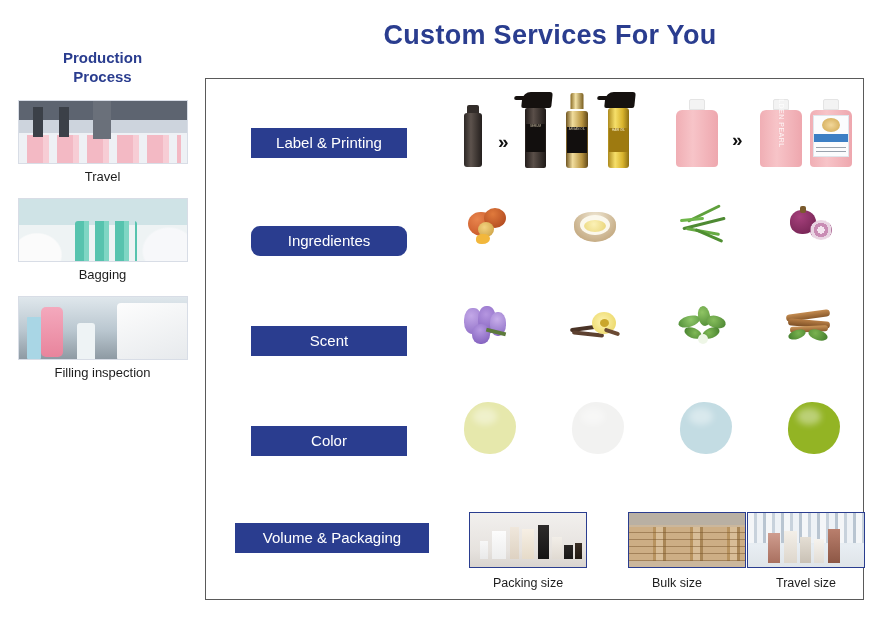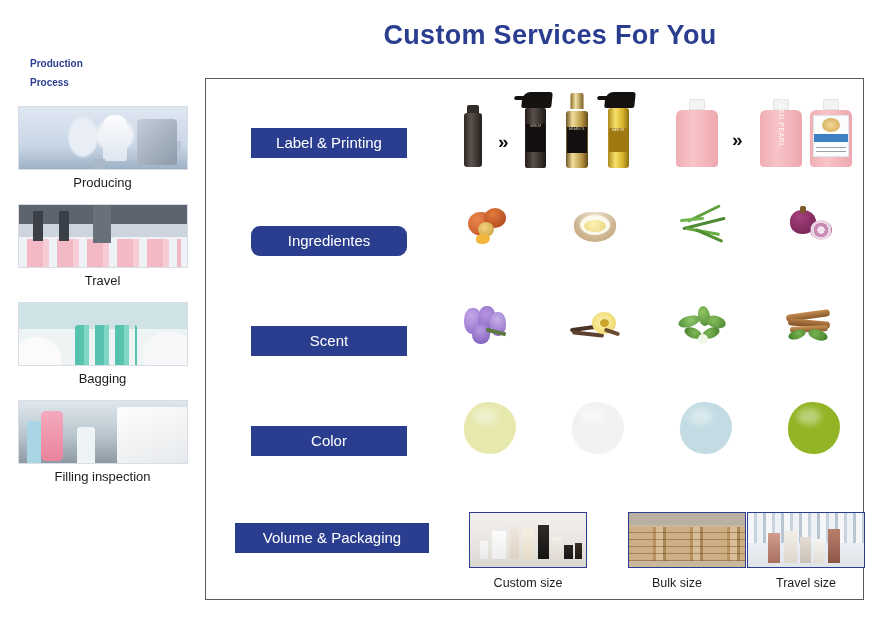--- a/index.html
+++ b/index.html
@@ -15,22 +15,22 @@
   .page-title {
     position: absolute; left: 290px; top: 20px; width: 520px;
     text-align: center;
     font-size: 27px; font-weight: bold; color: #2a3d8f;
     letter-spacing: .3px;
   }
 
   
   .sidebar { position: absolute; left: 0; top: 48px; width: 205px; }
   .sidebar-title {
-    text-align: left; font-size: 10px; font-weight: bold;
-    color: #2a3d8f; line-height: 19px; padding: 0 30px; margin-top: 6px;
+    text-align: center; font-size: 15px; font-weight: bold;
+    color: #2a3d8f; line-height: 19px; padding: 0 30px;
   }
   .sidebar-list { margin-top: 14px; }
   .side-item { width: 205px; margin-bottom: 13px; }
   .side-thumb {
     width: 170px; height: 64px; margin: 0 auto;
     position: relative; overflow: hidden;
     border: 1px solid #d8dde6;
   }
   .side-cap {
     text-align: center; font-size: 13px; color: #1d1d1d;
@@ -263,24 +263,20 @@
 
   <div class="page-title">Custom Services For You</div>
 
   <div class="sidebar">
     <div class="sidebar-title">
       <div>Production</div>
       <div>Process</div>
     </div>
     <div class="sidebar-list" id="sidebar-list">
         <div class="side-item">
-          <div class="side-thumb t-produce"></div>
-          <div class="side-cap">Producing</div>
-        </div>
-        <div class="side-item">
           <div class="side-thumb t-fill"></div>
           <div class="side-cap">Travel</div>
         </div>
         <div class="side-item">
           <div class="side-thumb t-bag"></div>
           <div class="side-cap">Bagging</div>
         </div>
         <div class="side-item">
           <div class="side-thumb t-sample"></div>
           <div class="side-cap">Filling inspection</div>
@@ -412,21 +408,21 @@
             <span style="position:absolute;left:2px;top:24px;width:18px;height:9px;border-radius:50%;background:radial-gradient(circle at 60% 40%,#79b24f,#3f7a2a);transform:rotate(-18deg);"></span>
           </div>
         </div>
     </div>
 
     <div class="row" style="top:405px;height:117px;">
       <div class="row-label" style="left:29px;top:39px;width:194px;">Volume &amp; Packaging</div>
       <div id="pk-items">
           <div class="pk-item" style="left:263px;top:28px;width:118px;">
             <div class="pk-photo pk-normal"></div>
-            <div class="pk-cap">Custom size</div>
+            <div class="pk-cap">Packing size</div>
           </div>
           <div class="pk-item" style="left:402px;top:28px;width:118px;padding-left:20px;">
             <div class="pk-photo pk-bulk"></div>
             <div class="pk-cap">Bulk size</div>
           </div>
           <div class="pk-item" style="left:541px;top:28px;width:118px;">
             <div class="pk-photo pk-travel"></div>
             <div class="pk-cap">Travel size</div>
           </div>
         </div>

